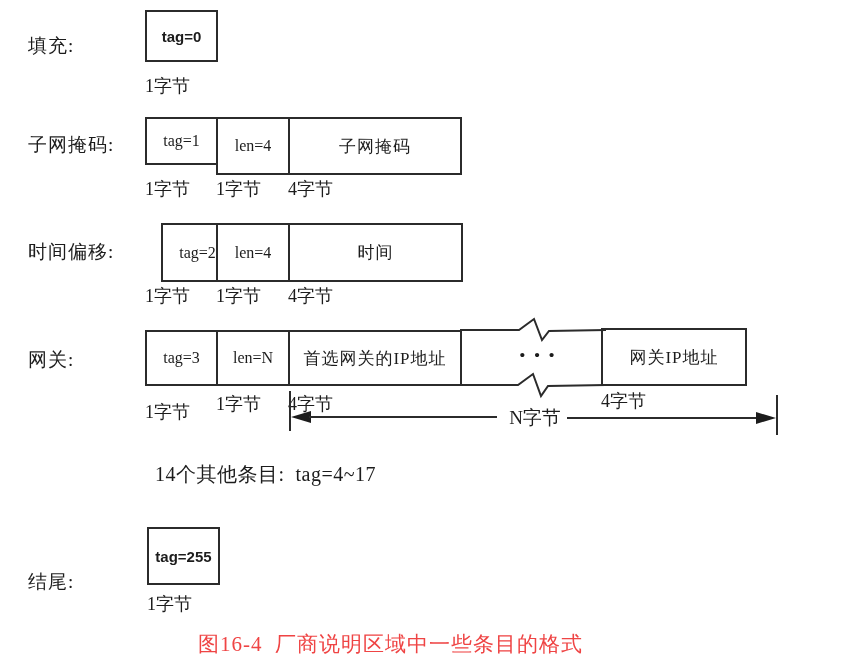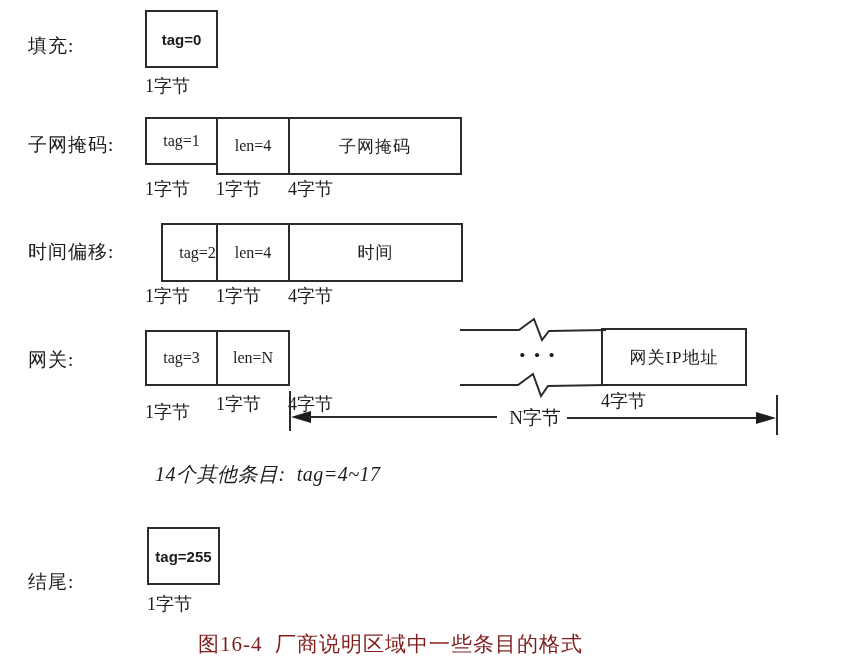--- a/index.html
+++ b/index.html
@@ -35,28 +35,27 @@
     position: absolute;
     font-size: 18px;
     text-align: left;
     white-space: nowrap;
   }
   .note {
     position: absolute;
     font-size: 20px;
     letter-spacing: 0.5px;
     white-space: pre;
-    font-style: italic;
   }
   .caption {
     position: absolute;
     font-size: 21px;
     letter-spacing: 1px;
     white-space: pre;
-    color: #7f1d1d;
+    color: #ef4444;
   }
   .ellipsis {
     position: absolute;
     font-size: 26px;
     font-weight: 700;
     letter-spacing: 6px;
     text-align: center;
   }
   .spanlabel {
     position: absolute;
@@ -67,21 +66,21 @@
   svg { position: absolute; }
   svg polyline, svg line { stroke: #2b2b2b; stroke-width: 2; fill: none; }
   svg polygon { fill: #1c1c1c; stroke: none; }
 </style>
 </head>
 <body>
 
 <div id="canvas">
 
   <div class="rowlabel" style="left:28px; top:33px;">填充:</div>
-  <div class="box heavy" style="left:145px; top:10px; width:73px; height:58px;">tag=0</div>
+  <div class="box heavy" style="left:145px; top:10px; width:73px; height:52px;">tag=0</div>
   <div class="bytelabel" style="left:145px; top:74px; width:73px;">1字节</div>
 
   <div class="rowlabel" style="left:28px; top:132px;">子网掩码:</div>
   <div class="box" style="left:145px; top:117px; width:73px; height:48px;">tag=1</div>
   <div class="box" style="left:216px; top:117px; width:74px; height:58px;">len=4</div>
   <div class="box value" style="left:288px; top:117px; width:174px; height:58px;">子网掩码</div>
   <div class="bytelabel" style="left:145px; top:177px; width:73px;">1字节</div>
   <div class="bytelabel" style="left:216px; top:177px; width:74px;">1字节</div>
   <div class="bytelabel" style="left:288px; top:177px; width:174px;">4字节</div>
 
@@ -89,20 +88,21 @@
   <div class="box" style="left:161px; top:223px; width:73px; height:59px;">tag=2</div>
   <div class="box" style="left:216px; top:223px; width:74px; height:59px;">len=4</div>
   <div class="box value" style="left:288px; top:223px; width:175px; height:59px;">时间</div>
   <div class="bytelabel" style="left:145px; top:284px; width:73px;">1字节</div>
   <div class="bytelabel" style="left:216px; top:284px; width:74px;">1字节</div>
   <div class="bytelabel" style="left:288px; top:284px; width:175px;">4字节</div>
 
   <div class="rowlabel" style="left:28px; top:347px;">网关:</div>
   <div class="box" style="left:145px; top:330px; width:73px; height:56px;text-align:center;">tag=3</div>
   <div class="box" style="left:216px; top:330px; width:74px; height:56px;">len=N</div>
+  <div class="box value" style="left:288px; top:330px; width:174px; height:56px;">首选网关的IP地址</div>
   <div class="box value" style="left:601px; top:328px; width:146px; height:58px;">网关IP地址</div>
 
   <svg style="left:460px; top:316px;" width="146" height="84" aria-hidden="true">
     <polyline points="0,14 59,14 74,3 82,24 89,15 146,14"></polyline>
     <polyline points="0,69 58,69 73,58 81,80 88,70 146,69"></polyline>
   </svg>
   <div class="ellipsis" style="left:494px; top:340px; width:92px;">···</div>
 
   <div class="bytelabel" style="left:145px; top:400px; width:73px;">1字节</div>
   <div class="bytelabel" style="left:216px; top:392px; width:74px;">1字节</div>

